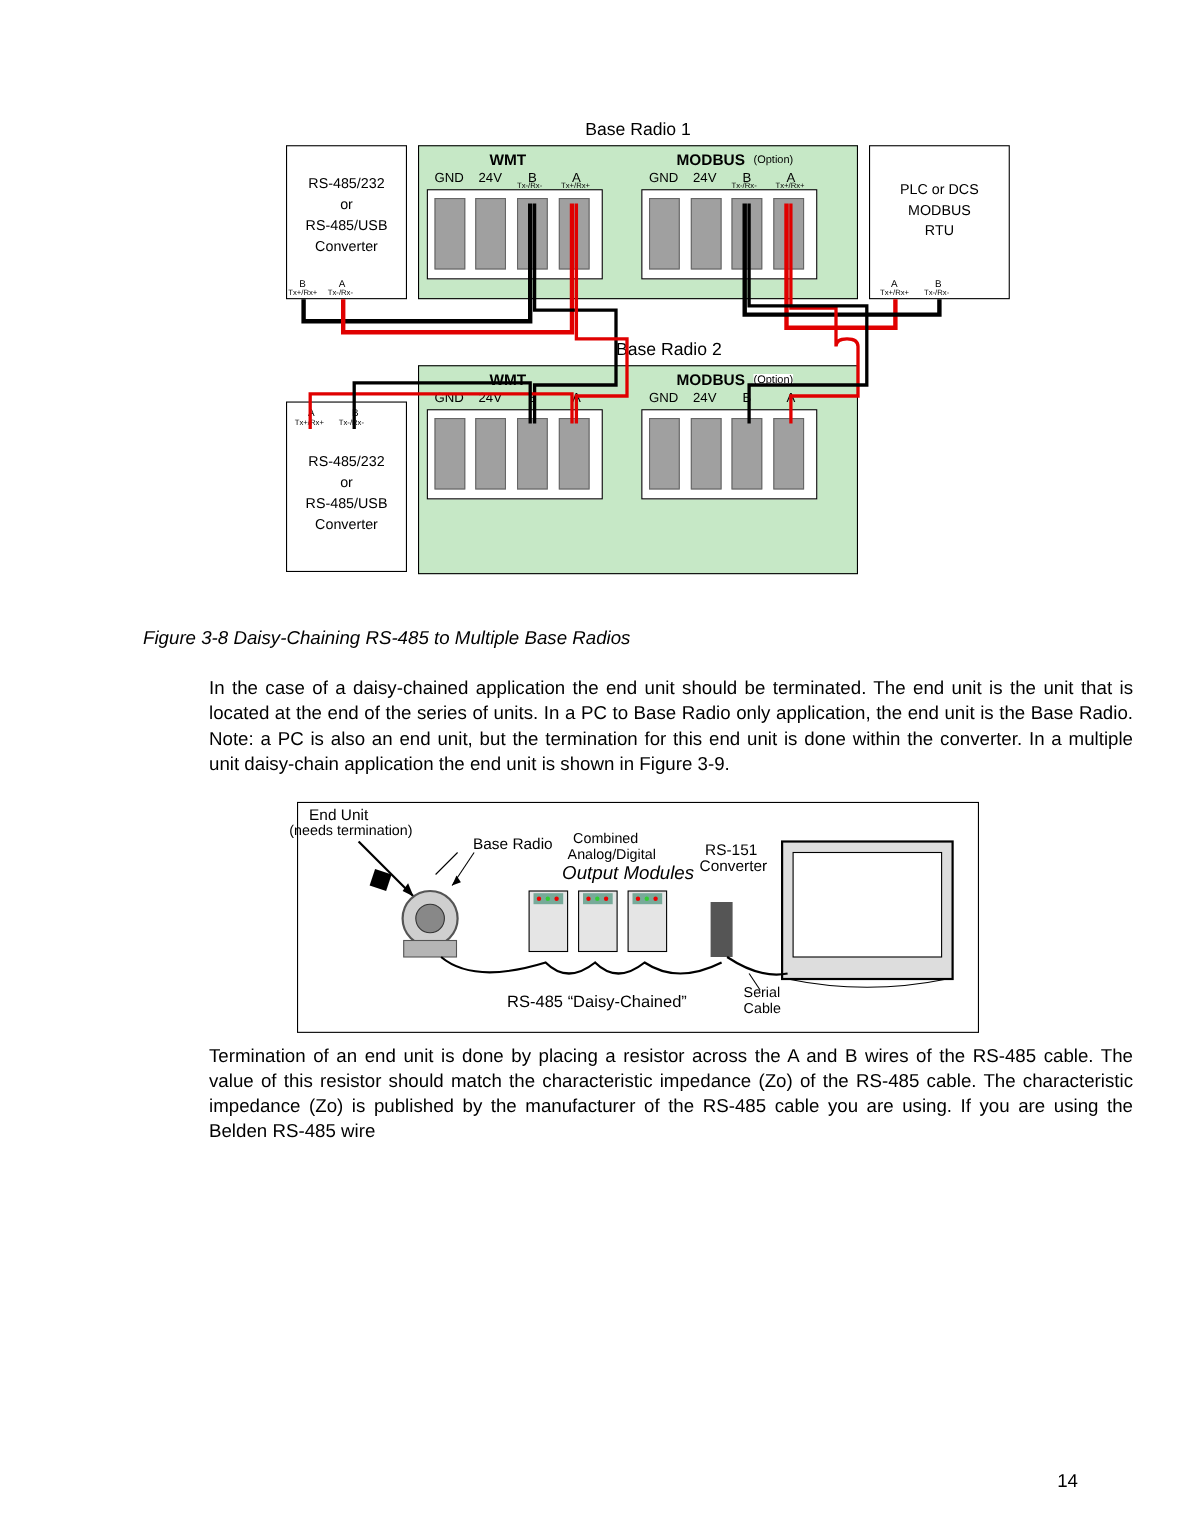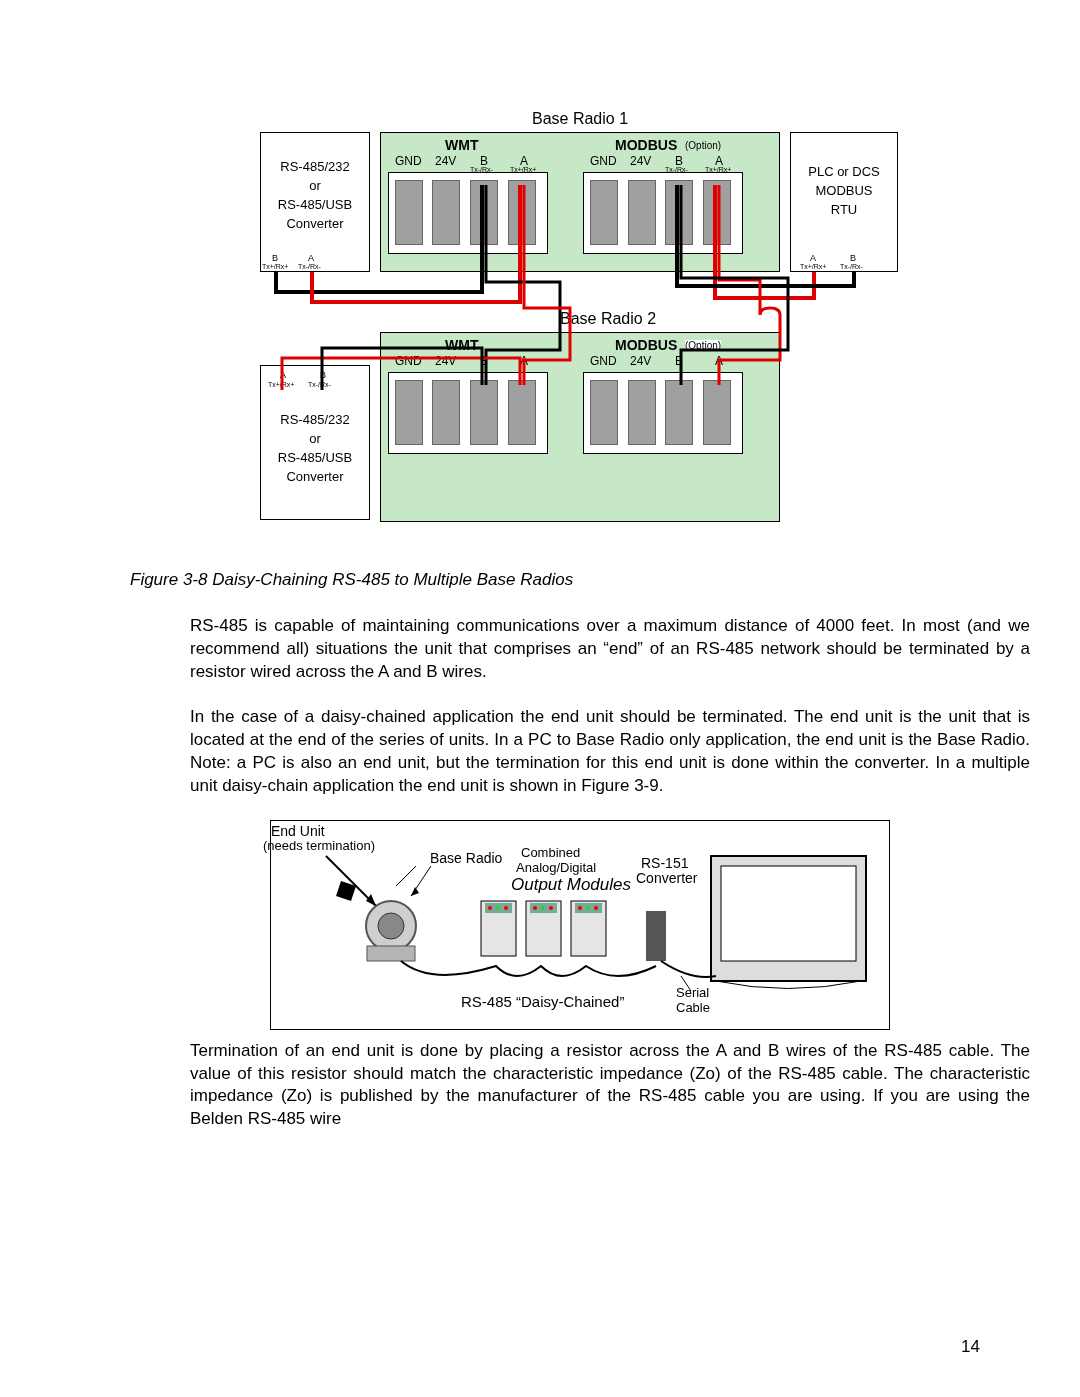--- a/index.html
+++ b/index.html
@@ -33,21 +33,21 @@
       <div>RS-485/232</div>
       <div>or</div>
       <div>RS-485/USB</div>
       <div>Converter</div>
     </div>
     <div class="lbl sm" style="left:12px;top:144px;">B</div>
     <div class="lbl sm" style="left:48px;top:144px;">A</div>
     <div class="lbl" style="left:2px;top:153px;font-size:7px;">Tx+/Rx+</div>
     <div class="lbl" style="left:38px;top:153px;font-size:7px;">Tx-/Rx-</div>
 
-    <div class="box" style="left:530px;top:22px;width:108px;height:140px;padding-top:30px;line-height:1.45;">
+    <div class="box" style="left:530px;top:22px;width:128px;height:140px;padding-top:30px;line-height:1.45;">
       <div>PLC or DCS</div>
       <div>MODBUS</div>
       <div>RTU</div>
     </div>
     <div class="lbl sm" style="left:550px;top:144px;">A</div>
     <div class="lbl sm" style="left:590px;top:144px;">B</div>
     <div class="lbl" style="left:540px;top:153px;font-size:7px;">Tx+/Rx+</div>
     <div class="lbl" style="left:580px;top:153px;font-size:7px;">Tx-/Rx-</div>
 
     <div class="lbl" style="left:185px;top:28px;font-weight:bold;font-size:14px;">WMT</div>
@@ -137,25 +137,24 @@
 
       <path d="M459 75 L459 170 L500 170 L500 205 Q500 198 510 198 Q520 198 520 205 L520 250 L459 250 L459 275" stroke="#e00000" stroke-width="3" fill="none"></path>
 
       <path d="M421 75 L421 168 L528 168 L528 240 L421 240 L421 275" stroke="#000" stroke-width="3" fill="none"></path>
     </svg>
   </div>
 
   <p class="caption">Figure 3-8 Daisy-Chaining RS-485 to Multiple Base Radios</p>
 
 
-  <p class="body">RS-485 is capable of maintaining communications over a maximum distance of 4000 feet. In most (and we recommend all) situations the unit that comprises an “end” of an RS-485 network should be terminated by a resistor wired across the A and B wires.</p>
   <p class="body">In the case of a daisy-chained application the end unit should be terminated. The end unit is the unit that is located at the end of the series of units. In a PC to Base Radio only application, the end unit is the Base Radio. Note: a PC is also an end unit, but the termination for this end unit is done within the converter. In a multiple unit daisy-chain application the end unit is shown in Figure 3-9.</p>
 
   <div class="fig39">
-    <div class="lbl" style="left:0;top:3px;font-size:14px;text-align:right;">End Unit</div>
+    <div class="lbl" style="left:10px;top:3px;font-size:14px;text-align:right;">End Unit</div>
     <div class="lbl" style="left:-8px;top:18px;font-size:13px;">(needs termination)</div>
     <div class="lbl" style="left:135px;top:30px;font-size:14px;margin-left:24px;">Base Radio</div>
     <div class="lbl" style="left:250px;top:25px;font-size:13px;">Combined</div>
     <div class="lbl" style="left:245px;top:40px;font-size:13px;">Analog/Digital</div>
     <div class="lbl" style="left:240px;top:55px;font-size:17px;font-style:italic;">Output Modules</div>
     <div class="lbl" style="left:370px;top:35px;font-size:14px;">RS-151</div>
     <div class="lbl" style="left:365px;top:50px;font-size:14px;">Converter</div>
     <div class="lbl" style="left:495px;top:80px;font-weight:bold;font-size:15px;">PC</div>
     <div class="lbl" style="left:190px;top:173px;font-size:15px;">RS-485 “Daisy-Chained”</div>
     <div class="lbl" style="left:405px;top:165px;font-size:13px;">Serial</div>

